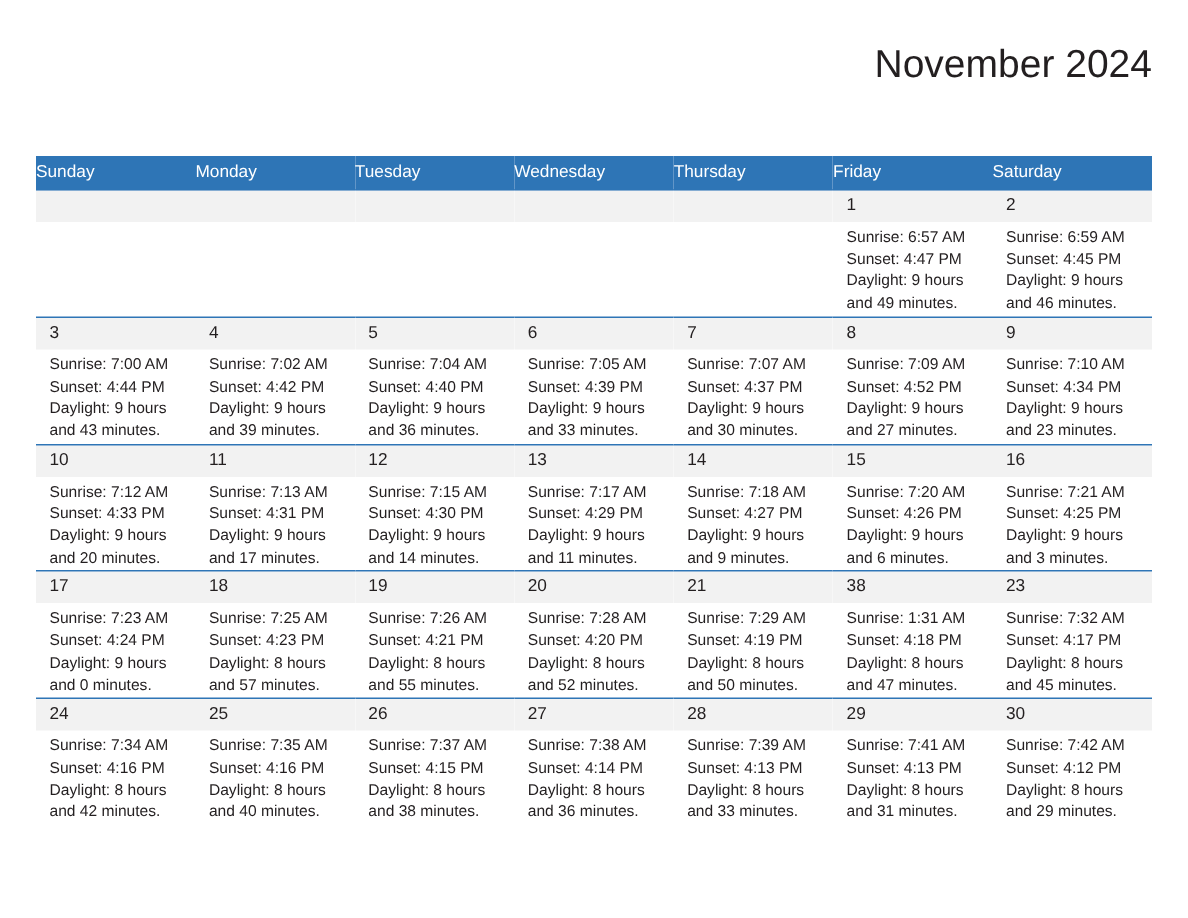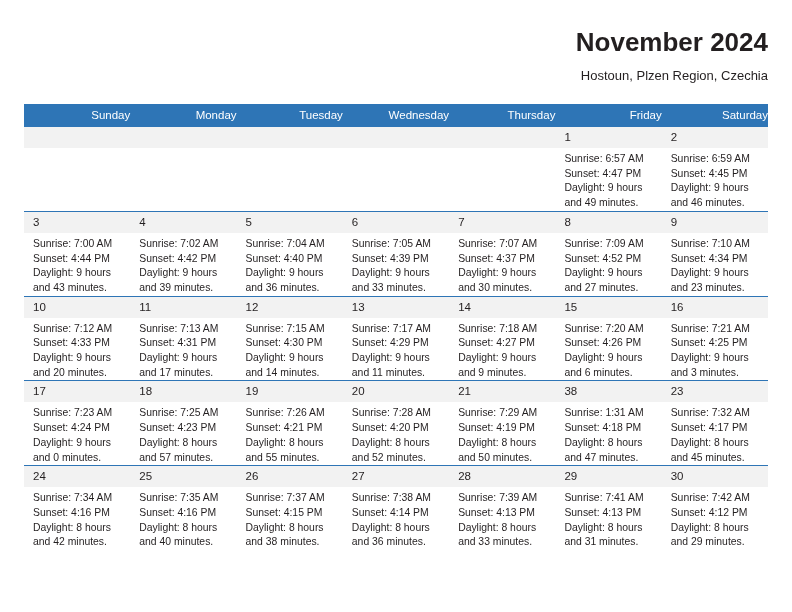--- a/index.html
+++ b/index.html
@@ -65,21 +65,21 @@
   }
 
   .title-block {
     position: absolute;
     right: 0;
     top: 0;
     text-align: right;
   }
   .cal-title {
     font-size: 26px;
-    font-weight: bold;
+    font-weight: normal;
     color: #231f20;
     line-height: 32px;
     white-space: nowrap;
   }
   .cal-subtitle {
     margin-top: 10px;
     font-size: 13px;
     color: #231f20;
     line-height: 16px;
     white-space: nowrap;
@@ -92,22 +92,22 @@
     top: 104px;
     width: 744px;
     border-collapse: collapse;
     table-layout: fixed;
   }
   .calendar th {
     background: #2e75b6;
     color: #ffffff;
     font-size: 11.5px;
     font-weight: normal;
-    text-align: right;
-    padding: 5px 0 5px 25px;
+    text-align: left;
+    padding: 5px 0 5px 0;
     height: 12px;
     border: none;
   }
   .calendar td {
     width: 106.28px;
     height: 83px;
     vertical-align: top;
     padding: 0;
     border: none;
     border-top: 1px solid #2e75b6;
@@ -141,21 +141,20 @@
 </head>
 <body>
 
 <div class="page">
 
   <div class="header">
 
 
     <div class="title-block">
       <div class="cal-title">November 2024</div>
-      <div class="cal-subtitle">Hostoun, Plzen Region, Czechia</div>
     </div>
 
   </div>
 
   <table class="calendar">
     <thead>
       <tr>
         <th>Sunday</th>
         <th>Monday</th>
         <th>Tuesday</th>

